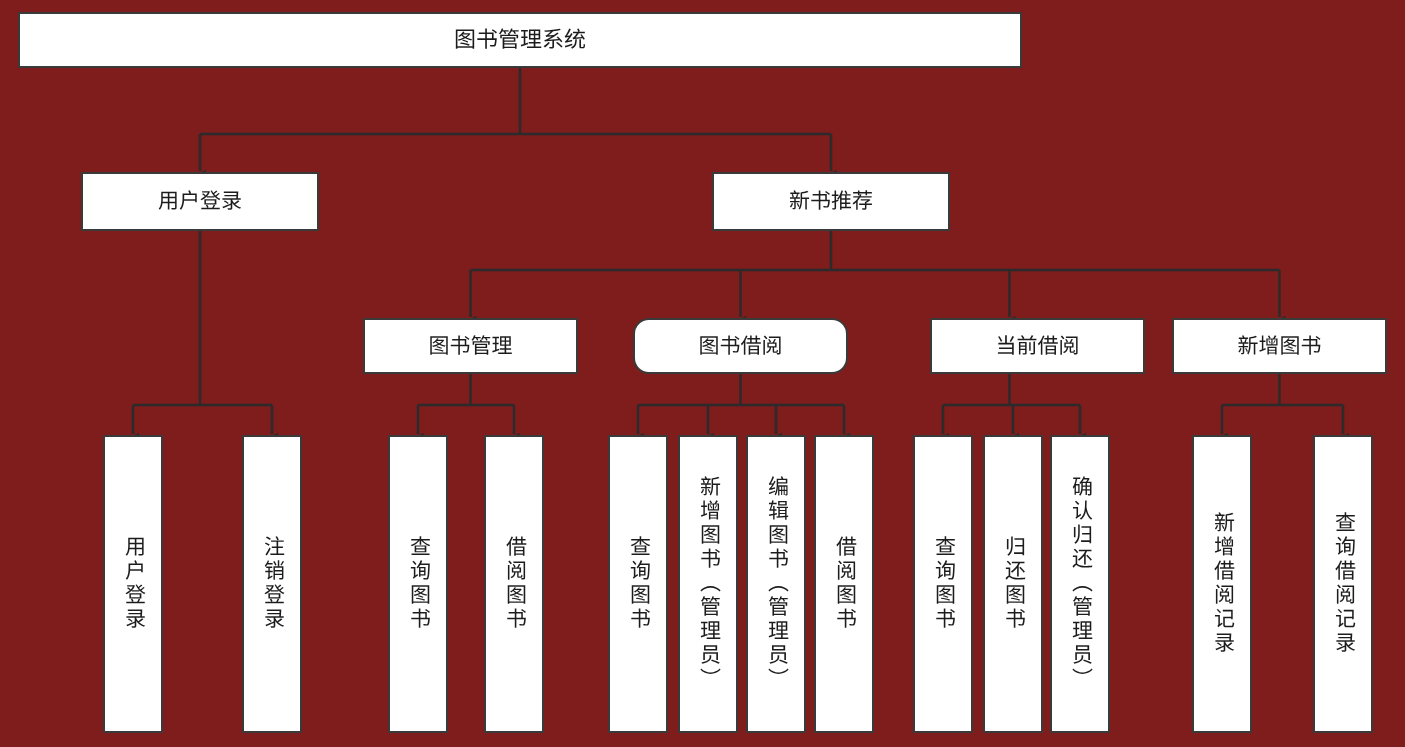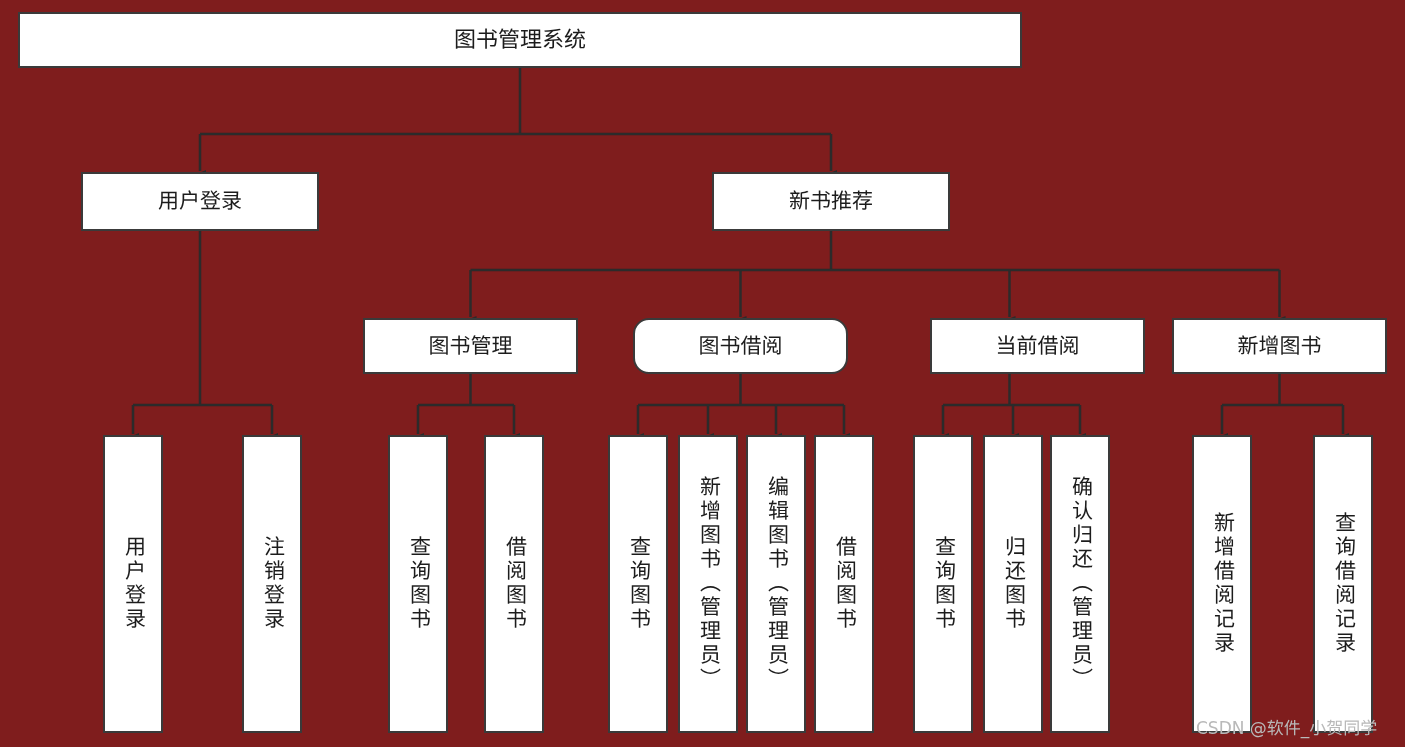--- a/index.html
+++ b/index.html
@@ -166,14 +166,13 @@
         <span class="label">确认归还（管理员）</span>
       </div>
       <div class="node vertical" style="left: 1192px; top: 435px; width: 60px; height: 298px;">
         <span class="label">新增借阅记录</span>
       </div>
       <div class="node vertical" style="left: 1313px; top: 435px; width: 60px; height: 298px;">
         <span class="label">查询借阅记录</span>
       </div>
     </div>
 
-  <div class="watermark" style="left:1196px; top:714px;">CSDN @软件_小贺同学</div>
 </div>
 
 </body></html>

